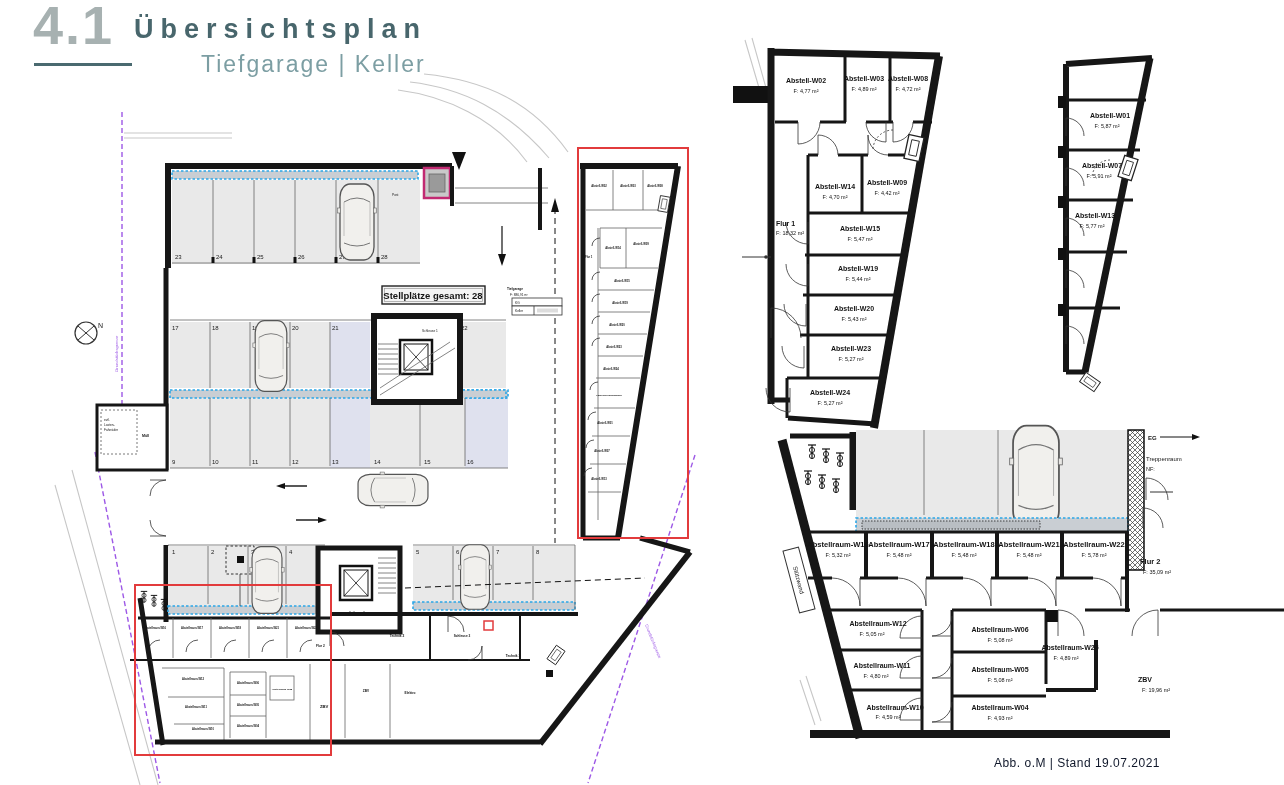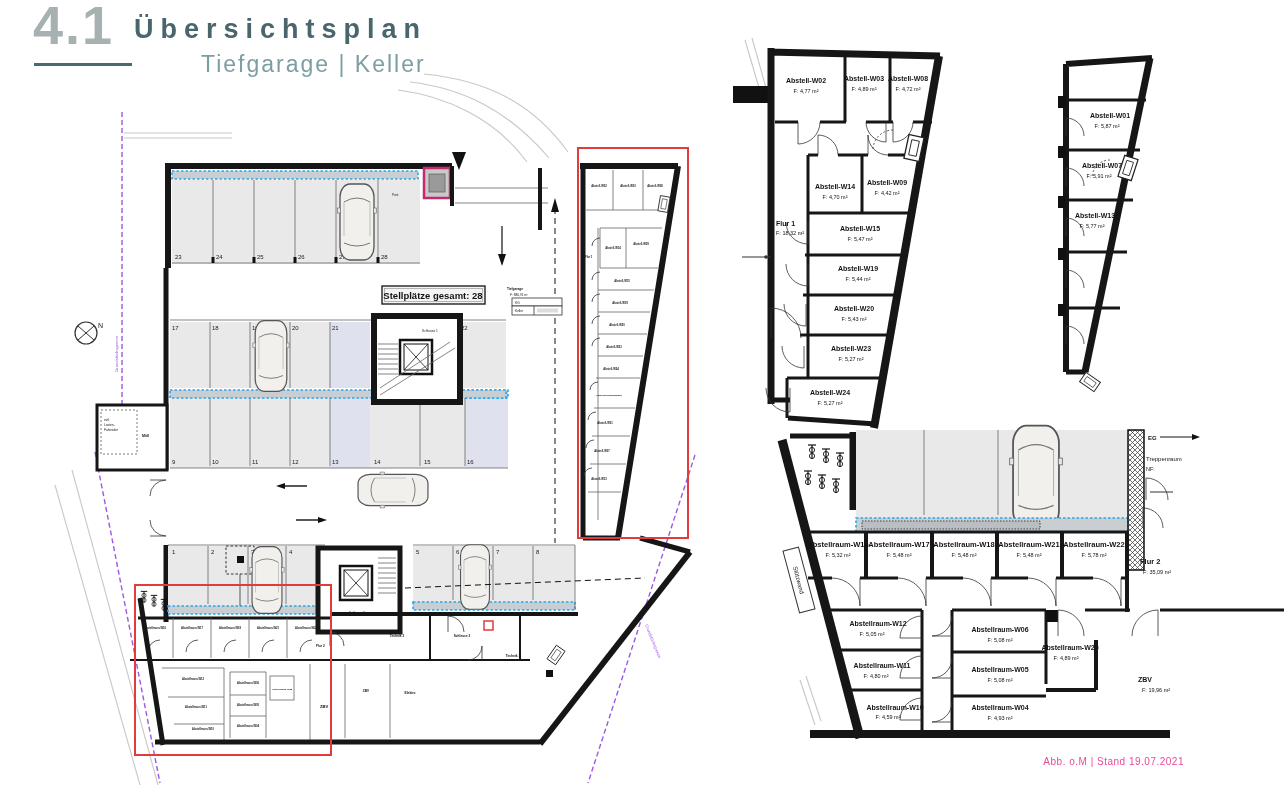--- a/index.html
+++ b/index.html
@@ -2,21 +2,21 @@
 <html><head>
 <meta charset="utf-8">
 <style>
   html,body{margin:0;padding:0;background:#fff;}
   .page{position:relative;width:1284px;height:785px;background:#fff;overflow:hidden;font-family:"Liberation Sans",sans-serif;}
   
   .hnum{position:absolute;left:33px;top:-6px;font-size:54px;font-weight:bold;color:#a7b1b1;letter-spacing:2px;}
   .hline{position:absolute;left:34px;top:63px;width:98px;height:3px;background:#4a6a70;}
   .htitle{position:absolute;left:134px;top:14px;font-size:27px;font-weight:bold;color:#48666c;letter-spacing:7px;text-align:center;}
   .hsub{position:absolute;left:201px;top:51px;font-size:23px;color:#7c9ea3;letter-spacing:2px;}
-  .footer{position:absolute;right:100px;top:756px;font-size:10px;color:#ec4899;letter-spacing:0.5px;}
+  .footer{position:absolute;right:124px;top:756px;font-size:12px;color:#0f172a;letter-spacing:0.5px;}
   
   .tx{font-family:"Liberation Sans",sans-serif;fill:#141414;}
   .b{font-weight:bold}.mid{text-anchor:middle}
   .s2{font-size:2.7px}.s25{font-size:2.5px}.s3{font-size:3.2px}.s35{font-size:3.6px}
   .s4{font-size:4.2px}.s55{font-size:5.5px}.s6{font-size:6px}.s7{font-size:7px}
   .s75{font-size:7.5px}.s9{font-size:9.5px}.num{font-size:6px;fill:#222}
   .wall{stroke:#161616;fill:none;stroke-linecap:butt}.w2{stroke-width:2}.w3{stroke-width:3}.w4{stroke-width:4}
   .w5{stroke-width:5}.w6{stroke-width:6}.w7{stroke-width:7}.w8{stroke-width:8}.w9{stroke-width:9}
   .thin{stroke:#666;stroke-width:0.8;fill:none}
   .door{stroke:#333;stroke-width:0.8;fill:none}

